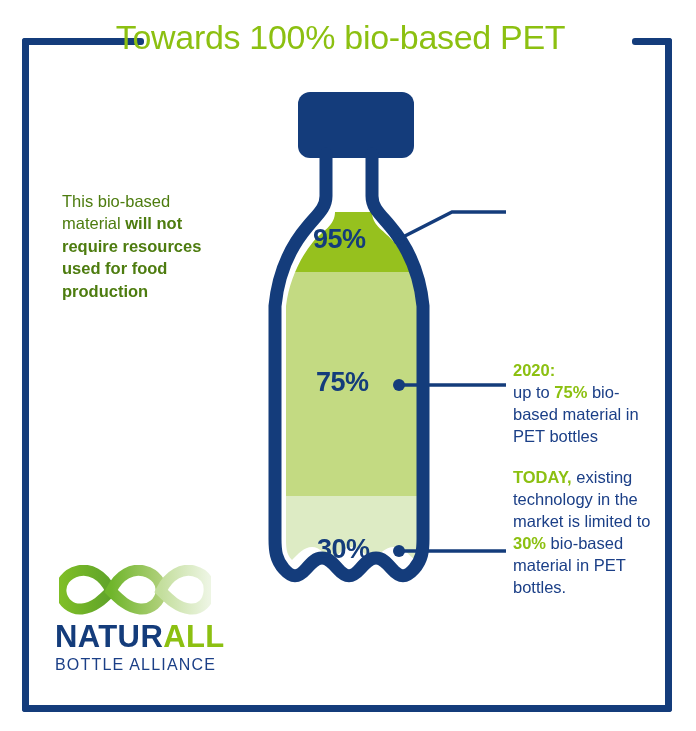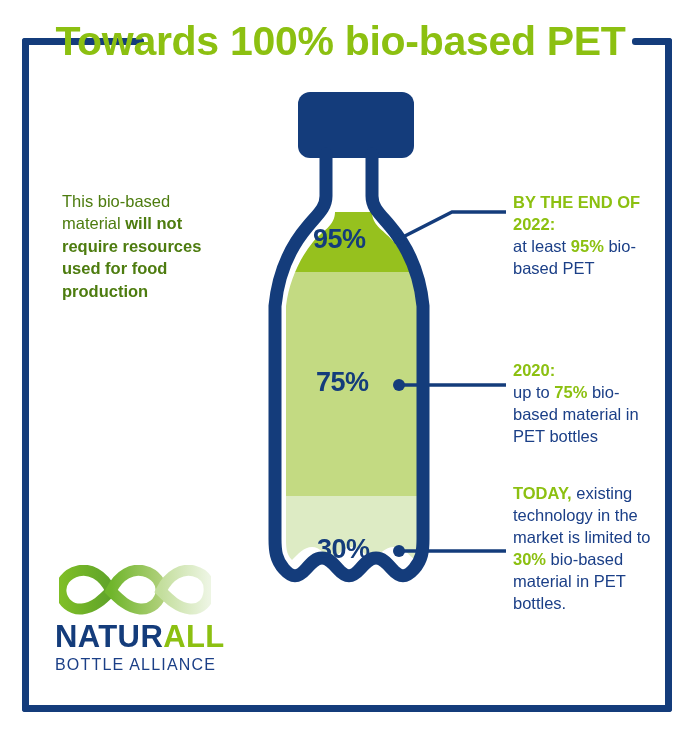--- a/index.html
+++ b/index.html
@@ -34,22 +34,22 @@
   .frame-top-l  { left: 22px;  top: 38px;  width: 122px; height: 7px;   border-radius: 3px; }
   .frame-top-r  { left: 632px; top: 38px;  width: 40px;  height: 7px;   border-radius: 3px; }
 
   
   .title {
     position: absolute;
     left: 0; top: 18px;
     width: 681px;
     text-align: center;
     color: #8CC011;
-    font-size: 41px;
-    font-weight: bold;
+    font-size: 34px;
+    font-weight: normal;
     letter-spacing: -0.3px;
     white-space: nowrap;
   }
 
   
   .left-text {
     position: absolute;
     left: 62px;
     top: 190px;
     width: 160px;
@@ -89,21 +89,21 @@
     position: absolute;
     color: #1B3F87;
     font-size: 16.5px;
     line-height: 1.33;
     width: 150px;
   }
   .callout .g   { color: #8CC011; font-weight: bold; }
   .callout .gb  { color: #8CC011; font-weight: bold; }
   .co-2022 { left: 513px; top: 192px; }
   .co-2020 { left: 513px; top: 324px; margin-top: 36px; }
-  .co-today{ left: 513px; top: 483px; width: 156px; }
+  .co-today{ left: 513px; top: 467px; width: 156px; }
 
   
   #logo {
     position: absolute;
     left: 55px;
     top: 565px;
   }
   .logo-mark { width: 152px; height: 52px; display: block; margin-left: 4px; }
   .logo-word {
     font-size: 31px;
@@ -209,24 +209,20 @@
       <circle cx="399" cy="385" r="6" fill="#143C7B"></circle>
       <path d="M399,385 L506,385" fill="none" stroke="#143C7B" stroke-width="3.5"></path>
     </g>
 
     <g>
       <circle cx="399" cy="551" r="6" fill="#143C7B"></circle>
       <path d="M399,551 L506,551" fill="none" stroke="#143C7B" stroke-width="3.5"></path>
     </g>
   </svg>
 
-  <div class="callout co-2022">
-    <span class="g">BY THE END OF 2022:</span><br>
-    <span>at least </span><span class="gb">95%</span><span> bio-based PET</span>
-  </div>
 
   <div class="callout co-2020">
     <span class="g">2020:</span><br>
     <span>up to </span><span class="gb">75%</span><span> bio-based material in PET bottles</span>
   </div>
 
   <div class="callout co-today">
     <span class="g">TODAY,</span><span> existing technology in the market is limited to </span><span class="gb">30%</span><span> bio-based material in PET bottles.</span>
   </div>
 

